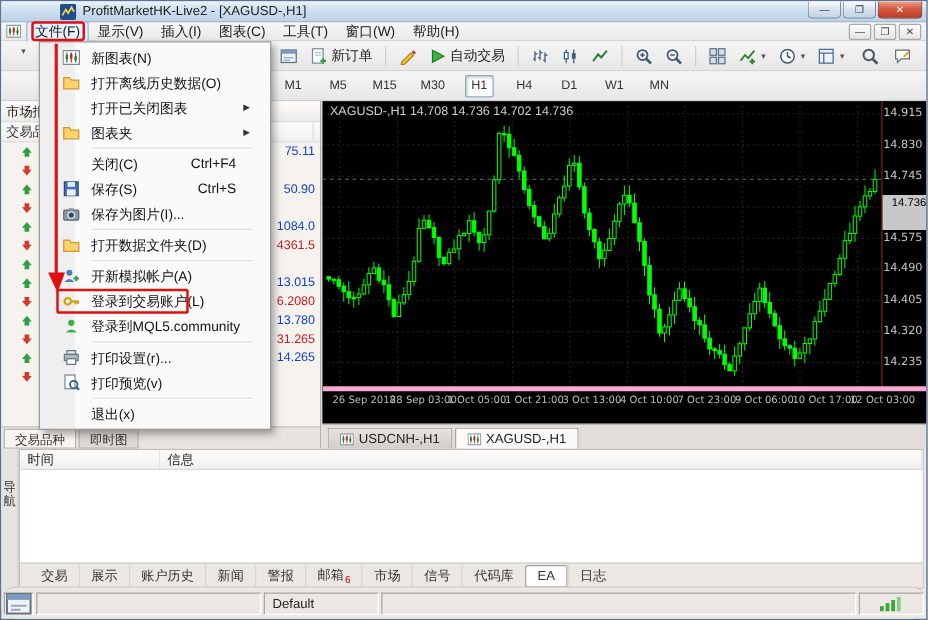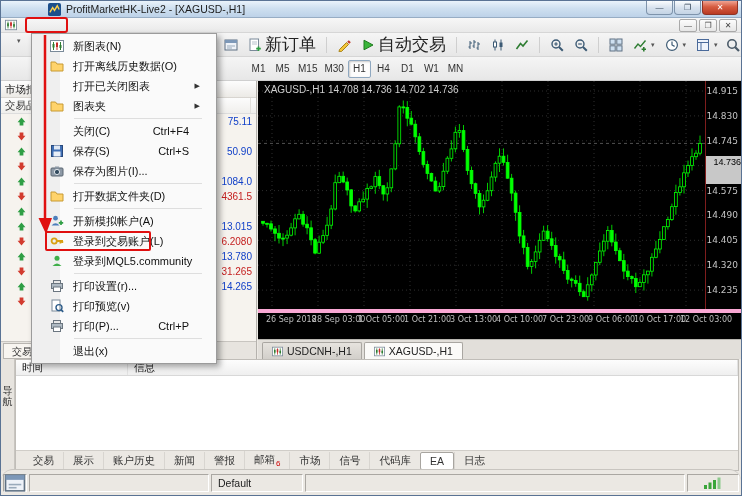--- a/index.html
+++ b/index.html
@@ -24,27 +24,27 @@
 #menubar-items{display:flex;margin-left:4px;}
 .menu-item{padding:1px 7px;color:#1a1a1a;white-space:nowrap;}
 .menu-item.pressed{background:#e7f1fc;border:1px solid #9ab6d4;padding:0 6px;border-radius:2px;}
 #child-controls{margin-left:auto;display:flex;padding-right:4px;}
 .child-btn{width:18px;height:13px;border:1px solid #a9a9a9;border-radius:2px;background:linear-gradient(#fcfcfc,#e6e6e6);font-size:8px;display:flex;align-items:center;justify-content:center;color:#444;margin-left:2px;}
 
 
 #toolbar1{position:absolute;top:32px;left:0;right:0;height:24px;background:linear-gradient(#f5f5f5,#e7e7e7);border-bottom:1px solid #d5d5d5;display:flex;align-items:center;}
 #tb-main{display:flex;align-items:center;gap:2px;margin-left:219px;}
 .tb-btn{height:20px;min-width:20px;display:flex;align-items:center;justify-content:center;border:1px solid transparent;border-radius:2px;padding:0 3px;gap:3px;}
-.tb-label{font-size:17px;color:#222;white-space:nowrap;}
+.tb-label{font-size:11px;color:#222;white-space:nowrap;}
 .tb-sep{width:1px;height:16px;background:#cfcfcf;margin:0 4px;}
 .tb-dd{font-size:7px;color:#555;margin-left:1px;}
 .tb-right{margin-left:auto;display:flex;gap:4px;padding-right:8px;}
 .sliver{position:absolute;left:15px;top:4px;display:flex;align-items:center;}
 #toolbar2{position:absolute;top:56px;left:0;right:0;height:24px;background:linear-gradient(#f5f5f5,#e7e7e7);border-bottom:1px solid #cfcfcf;display:flex;align-items:center;}
-#tf-group{display:flex;gap:1px;margin-left:222px;padding-left:24px;}
+#tf-group{display:flex;gap:13px;margin-left:222px;}
 .tf-btn{min-width:23px;height:18px;font-size:10px;color:#333;display:flex;align-items:center;justify-content:center;border:1px solid transparent;border-radius:2px;padding:0 2px;}
 .tf-btn.active{background:#fdfdfd;border-color:#8fa8c0;box-shadow:inset 1px 1px 2px #c9c9c9;}
 
 
 #market-watch{position:absolute;top:80px;left:0;width:256px;height:278px;background:#f6f3ee;border-right:1px solid #b5b2ad;}
 .mw-header{height:17px;background:linear-gradient(#fdfdfd,#eceae6);border-bottom:1px solid #d8d5d0;font-size:10.5px;padding:2px 4px;color:#222;white-space:nowrap;overflow:hidden;}
 .mw-cols{height:16px;display:flex;font-size:10.5px;color:#333;border-bottom:1px solid #ddd;background:linear-gradient(#fcfcfc,#f0efec);}
 .mw-col{padding:1px 4px;border-right:1px solid #e2e0dc;white-space:nowrap;overflow:hidden;}
 .mw-row{height:15px;display:flex;align-items:center;font-size:10px;position:relative;}
 .mw-row .icn{margin-left:15px;}
@@ -137,20 +137,29 @@
         <svg viewBox="0 0 14 14">
           <rect x="0.5" y="1.5" width="13" height="11" fill="#fff" stroke="#7a8a99"></rect>
           <line x1="3.5" y1="3" x2="3.5" y2="11" stroke="#2e7d32"></line>
           <rect x="2.5" y="5" width="2" height="3.5" fill="#2e7d32"></rect>
           <line x1="7" y1="3" x2="7" y2="11" stroke="#c62828"></line>
           <rect x="6" y="4" width="2" height="4" fill="#c62828"></rect>
           <line x1="10.5" y1="3" x2="10.5" y2="11" stroke="#2e7d32"></line>
           <rect x="9.5" y="6" width="2" height="3" fill="#2e7d32"></rect>
         </svg>
       </span>
+    <div id="menubar-items">
+        <span class="menu-item pressed">文件(F)</span>
+        <span class="menu-item">显示(V)</span>
+        <span class="menu-item">插入(I)</span>
+        <span class="menu-item">图表(C)</span>
+        <span class="menu-item">工具(T)</span>
+        <span class="menu-item">窗口(W)</span>
+        <span class="menu-item">帮助(H)</span>
+      </div>
     <div id="child-controls">
         <span class="child-btn">—</span>
         <span class="child-btn">❐</span>
         <span class="child-btn">✕</span>
       </div>
   </div>
 
   <div id="toolbar1">
     <div class="sliver" id="sliver1">
         <svg viewBox="0 0 14 14">
@@ -916,31 +925,20 @@
       <div class="fm-item">
         <span class="icn">
           <svg viewBox="0 0 14 14">
             <rect x="2" y="1" width="8" height="11" fill="#fff" stroke="#7a8a99"></rect>
             <circle cx="9" cy="8.6" r="3" fill="none" stroke="#2f5d8a" stroke-width="1.4"></circle>
             <line x1="11.2" y1="10.8" x2="13.2" y2="12.8" stroke="#2f5d8a" stroke-width="1.8"></line>
           </svg>
         </span>
         <span class="fm-label">打印预览(v)</span>
       </div>
-      <div class="fm-item">
-        <span class="icn">
-          <svg viewBox="0 0 14 14">
-            <rect x="3.5" y="1.5" width="7" height="3" fill="#e8e8e8" stroke="#6b7680"></rect>
-            <rect x="1.5" y="4.5" width="11" height="5" fill="#aeb9c2" stroke="#6b7680"></rect>
-            <rect x="3.5" y="8" width="7" height="4.5" fill="#fff" stroke="#6b7680"></rect>
-          </svg>
-        </span>
-        <span class="fm-label">打印(P)...</span>
-        <span class="fm-shortcut">Ctrl+P</span>
-      </div>
       <div class="fm-sep"></div>
       <div class="fm-item">
         <span class="icn"></span>
         <span class="fm-label">退出(x)</span>
       </div>
     </div>
 
   <div id="red-box-file" style="border-color: rgb(224, 16, 16);"></div>
   <svg id="annotation-arrow" width="742" height="496" viewBox="0 0 742 496">
     <path id="arrow-shaft" d="M44 34 V 219" fill="none" stroke-width="2.5" stroke="#e01010"></path>

